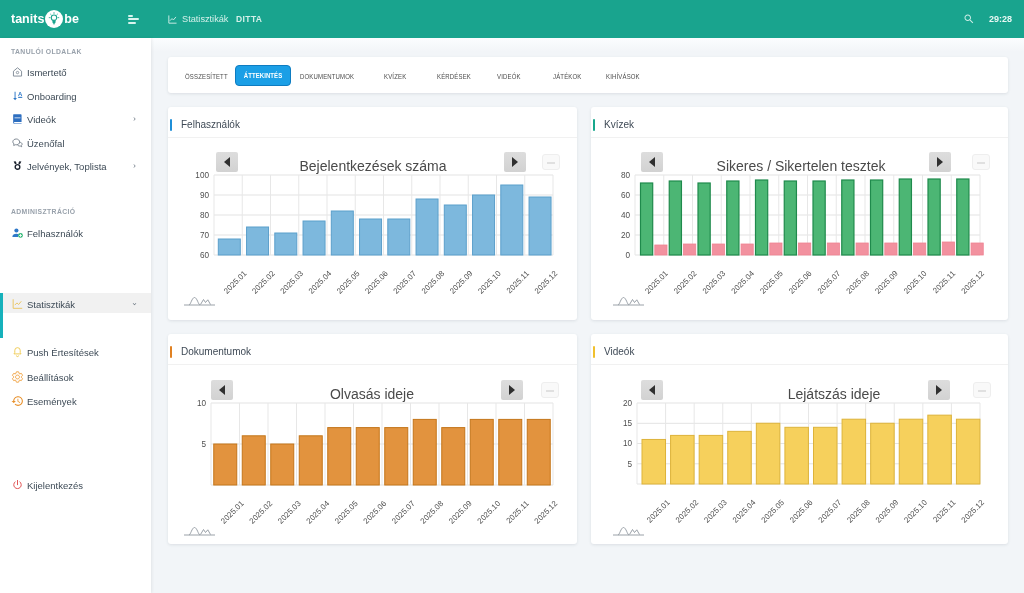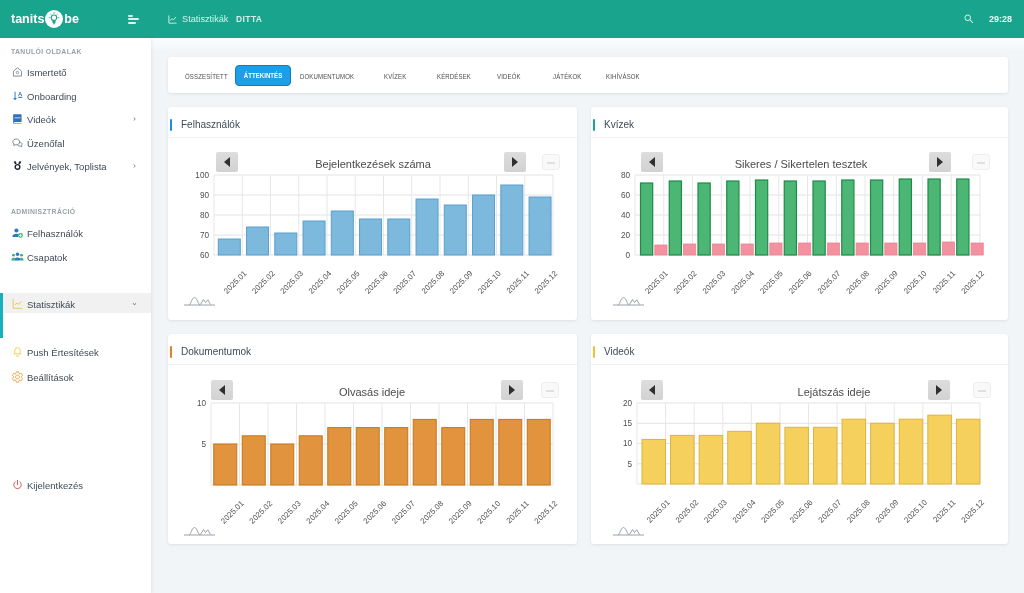--- a/index.html
+++ b/index.html
@@ -13,21 +13,21 @@
 .srow .chev { position:absolute; right:13px; top:50%; transform:translateY(-50%); width:7px; height:7px; }
 .sect { position:absolute; left:11px; font-size:6.8px; font-weight:bold; color:#98a1ab; letter-spacing:.4px; white-space:nowrap; }
 .card { position:absolute; background:#fff; border-radius:3px; box-shadow:0 1px 3px rgba(60,70,90,.12); }
 .chead { position:absolute; left:13px; top:11.5px; font-size:10px; color:#3f4a56; }
 .accent { position:absolute; left:2px; top:11.5px; width:2.2px; height:12px; border-radius:1px; }
 .cdiv { position:absolute; left:0; top:30px; width:100%; height:1px; background:#f1f1f1; }
 .navbtn { position:absolute; width:22px; height:20px; background:linear-gradient(#dddddd,#d2d2d2); border-radius:2px; }
 .navbtn svg { position:absolute; left:50%; top:50%; transform:translate(-50%,-50%); }
 .menubtn { position:absolute; width:18px; height:16px; background:#f9f9f9; border:1px solid #eee; border-radius:3px; }
 .menubtn:after { content:""; position:absolute; left:4px; right:4px; top:7px; height:1.5px; background:#e0e0e0; }
-.ctitle { position:absolute; font-size:11px; color:#4a4a4a; white-space:nowrap; transform:translateX(-50%); }
+.ctitle { position:absolute; font-size:14px; color:#4a4a4a; white-space:nowrap; transform:translateX(-50%); }
 #glow { position:absolute; left:151px; top:38px; width:873px; height:14px; background:linear-gradient(#fbfdff,#f2f5f8); }
 #tabs { position:absolute; left:168px; top:57px; width:840px; height:36px; background:#fff; border-radius:3px; box-shadow:0 1px 3px rgba(60,70,90,.12); }
 .tab { position:absolute; top:52%; transform:translateY(-50%) scaleX(.8); transform-origin:0 50%; font-size:7.5px; color:#4b4b4b; letter-spacing:.2px; white-space:nowrap; }
 .tbtn { position:absolute; left:67px; top:8px; width:56px; height:21px; background:#1b9fe6; border:1px solid #0e7cc1; border-radius:4px; color:#fff; font-size:7.5px; font-weight:bold; letter-spacing:.1px; text-align:center; line-height:19px; }
 .tbtn span { display:inline-block; transform:scaleX(.8); }
 </style></head><body>
 
 <div id="topbar">
 <div class="abs" style="left:11px;top:0;height:38px;display:flex;align-items:center;color:#fff;font-weight:bold;font-size:12.5px;letter-spacing:0;">
 <span>tanits</span>
@@ -113,33 +113,20 @@
       <svg class="ic" viewBox="0 0 24 24">
         <g>
           <circle cx="10" cy="7.5" r="3.8" fill="#2e78c8"></circle>
           <path d="M2.5 19.5c0-4 3.3-6 7.5-6 1.8 0 3.5.4 4.8 1.2a5.5 5.5 0 0 0-1.8 4.8z" fill="#2e78c8"></path>
           <circle cx="17.5" cy="16.5" r="4.4" fill="#2bb673"></circle>
           <path d="M17.5 14.4v4.2M15.4 16.5h4.2" stroke="#fff" stroke-width="1.5" stroke-linecap="round"></path>
         </g>
       </svg>
       <div class="txt" style="">Felhasználók</div>
     </div>
-<div class="srow" style="top:206.5px;">
-      <svg class="ic" viewBox="0 0 24 24">
-        <g>
-          <circle cx="12" cy="7" r="3.2" fill="#2e78c8"></circle>
-          <path d="M5.8 18.5c0-3.4 2.8-5.4 6.2-5.4s6.2 2 6.2 5.4z" fill="#2e78c8"></path>
-          <circle cx="4.6" cy="8.6" r="2.5" fill="#2bb673"></circle>
-          <path d="M0.8 17.5c0-2.7 2-4.2 4.4-4.2.9 0 1.7.2 2.4.5-1.3 1.2-2 2.8-2 4.7H0.8z" fill="#2bb673"></path>
-          <circle cx="19.4" cy="8.6" r="2.5" fill="#2bb673"></circle>
-          <path d="M23.2 17.5c0-2.7-2-4.2-4.4-4.2-.9 0-1.7.2-2.4.5 1.3 1.2 2 2.8 2 4.7h4.8z" fill="#2bb673"></path>
-        </g>
-      </svg>
-      <div class="txt" style="">Csapatok</div>
-    </div>
 <div class="abs" style="left:0;top:255px;width:151px;height:20px;background:#f1f1f1;"></div>
 <div class="abs" style="left:0;top:255px;width:2.5px;height:45px;background:#16b1bb;"></div>
 <div class="srow" style="top:254px;">
       <svg class="ic" viewBox="0 0 24 24">
         <g fill="none" stroke="#e9c35a" stroke-width="1.7">
           <path d="M4 4v16h16" stroke-linecap="round"></path>
           <path d="M7 14l4-4 3 3 5-6" stroke-linejoin="round"></path>
         </g>
       </svg>
       <div class="txt" style="">Statisztikák</div>
@@ -154,20 +141,26 @@
           <path d="M10 18.5a2 2 0 0 0 4 0"></path>
         </g>
       </svg>
       <div class="txt" style="">Push Értesítések</div>
     </div>
 <div class="srow" style="top:326.5px;text-decoration:underline;">
       <svg class="ic" viewBox="0 0 24 24">
         <path fill="none" stroke="#ef9b34" stroke-width="1.6" d="M19.14 12.94c.04-.3.06-.61.06-.94 0-.32-.02-.64-.07-.94l2.03-1.58c.18-.14.23-.41.12-.61l-1.92-3.32c-.12-.22-.37-.29-.59-.22l-2.39.96c-.5-.38-1.03-.7-1.62-.94l-.36-2.54c-.04-.24-.24-.41-.48-.41h-3.84c-.24 0-.43.17-.47.41l-.36 2.54c-.59.24-1.13.57-1.62.94l-2.39-.96c-.22-.08-.47 0-.59.22L2.74 8.87c-.12.21-.08.47.12.61l2.03 1.58c-.05.3-.09.63-.09.94s.02.64.07.94l-2.03 1.58c-.18.14-.23.41-.12.61l1.92 3.32c.12.22.37.29.59.22l2.39-.96c.5.38 1.03.7 1.62.94l.36 2.54c.05.24.24.41.48.41h3.84c.24 0 .44-.17.47-.41l.36-2.54c.59-.24 1.13-.56 1.62-.94l2.39.96c.22.08.47 0 .59-.22l1.92-3.32c.12-.22.07-.47-.12-.61l-2.01-1.58zM12 15.6c-1.98 0-3.6-1.62-3.6-3.6s1.62-3.6 3.6-3.6 3.6 1.62 3.6 3.6-1.62 3.6-3.6 3.6z"></path>
       </svg>
       <div class="txt" style="">Beállítások</div>
+    </div>
+<div class="srow" style="top:350.5px;">
+      <svg class="ic" viewBox="0 0 24 24">
+        <path fill="#e8922e" d="M13 3c-4.97 0-9 4.03-9 9H1l3.89 3.89.07.14L9 12H6c0-3.87 3.13-7 7-7s7 3.13 7 7-3.13 7-7 7c-1.93 0-3.68-.79-4.94-2.06l-1.42 1.42C8.27 19.99 10.51 21 13 21c4.97 0 9-4.03 9-9s-4.03-9-9-9zm-1 5v5l4.28 2.54.72-1.21-3.5-2.08V8H12z"></path>
+      </svg>
+      <div class="txt" style="">Események</div>
     </div>
 <div class="srow" style="top:390.5px;margin-top:44px;">
       <svg class="ic" viewBox="0 0 24 24">
         <g fill="none" stroke="#e05252" stroke-width="1.8" stroke-linecap="round">
           <path d="M12 3.5v8"></path>
           <path d="M7.5 6.2a7 7 0 1 0 9 0"></path>
         </g>
       </svg>
       <div class="txt" style="">Kijelentkezés</div>
     </div>

